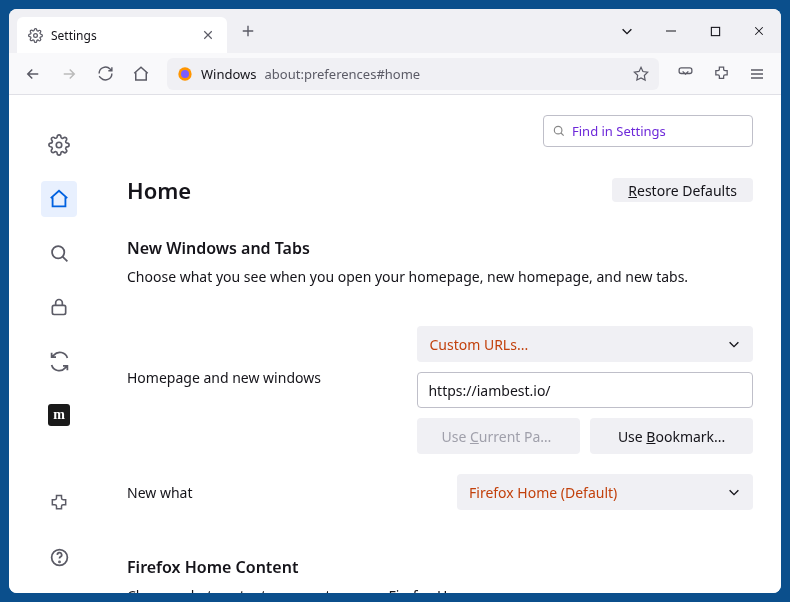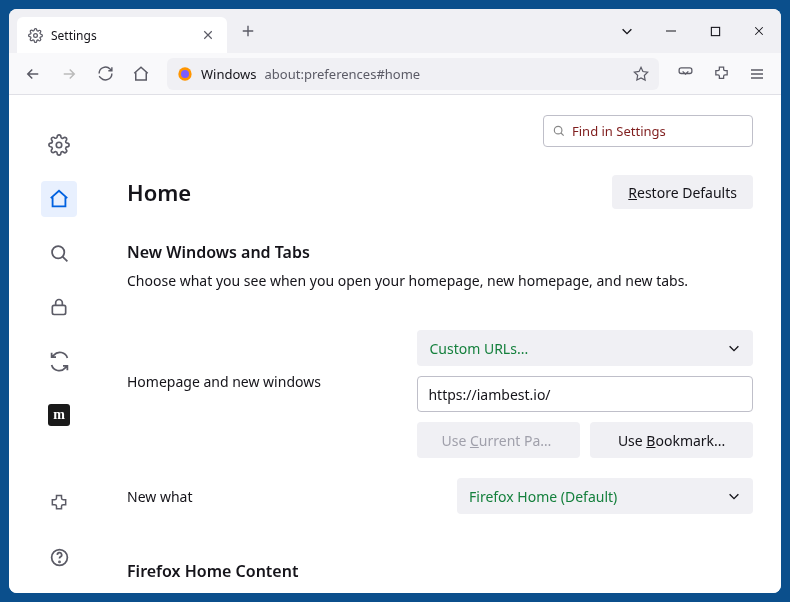--- a/index.html
+++ b/index.html
@@ -34,32 +34,32 @@
 
 .content { flex: 1; display: flex; background: #fff; position: relative; z-index: 1; overflow: hidden; }
 .sidebar { width: 100px; display: flex; flex-direction: column; align-items: center; padding-top: 32px; gap: 18px; }
 .side-item { width: 36px; height: 36px; display: flex; align-items: center; justify-content: center; border-radius: 4px; color: #5b5b66; }
 .side-item.active { color: #0061e0; background: #e8f0fe; }
 .side-m { width: 22px; height: 22px; background: #1a1a1a; color: #fff; font-weight: bold; font-size: 14px; display: flex; align-items: center; justify-content: center; border-radius: 3px; font-family: serif; }
 .sidebar-spacer { flex: 1; }
 
 .main { flex: 1; padding: 20px 28px 0 18px; overflow: hidden; }
 .search-row { display: flex; justify-content: flex-end; }
-.search-box { width: 210px; height: 32px; border: 1px solid #bfbfc9; border-radius: 4px; display: flex; align-items: center; padding: 0 8px; gap: 6px; color: #7f1d1d; font-size: 13px; }
+.search-box { width: 210px; height: 32px; border: 1px solid #bfbfc9; border-radius: 4px; display: flex; align-items: center; padding: 0 8px; gap: 6px; color: #6d28d9; font-size: 13px; }
 .head-row { display: flex; align-items: center; margin-top: 28px; }
 .page-title { font-size: 22px; font-weight: 600; color: #15141a; }
-.restore-btn { margin-left: auto; height: 34px; padding: 0 16px; background: #f0f0f4; border: none; border-radius: 4px; font-size: 14px; color: #15141a; }
+.restore-btn { margin-left: auto; height: 24px; padding: 0 16px; background: #f0f0f4; border: none; border-radius: 4px; font-size: 14px; color: #15141a; }
 .restore-btn u { text-decoration: underline; }
 .section-title { font-size: 16px; font-weight: 600; color: #15141a; margin-top: 32px; }
 .section-desc { font-size: 14px; color: #15141a; margin-top: 8px; }
 
 .form-row { display: flex; align-items: flex-start; margin-top: 40px; }
 .form-label { width: 330px; font-size: 14px; color: #15141a; padding-top: 42px; }
 .form-ctrl { flex: 1; display: flex; flex-direction: column; gap: 10px; }
-.select-box { height: 36px; background: #f0f0f4; border-radius: 4px; display: flex; align-items: center; padding: 0 12px; font-size: 14px; color: #15803d; position: relative; }
+.select-box { height: 36px; background: #f0f0f4; border-radius: 4px; display: flex; align-items: center; padding: 0 12px; font-size: 14px; color: #c2410c; position: relative; }
 .select-box .chev { margin-left: auto; }
 .text-input { height: 36px; border: 1px solid #bfbfc9; border-radius: 4px; padding: 0 10px; font-size: 14px; color: #15141a; }
 .btn-row { display: flex; gap: 10px; }
 .btn { flex: 1; height: 36px; background: #f0f0f4; border: none; border-radius: 4px; font-size: 14px; color: #15141a; white-space: nowrap; overflow: hidden; text-overflow: ellipsis; padding: 0 24px; }
 .btn.disabled { color: #a0a0ab; }
 
 .form-row2 { display: flex; align-items: center; margin-top: 20px; }
 .form-label2 { width: 330px; font-size: 14px; color: #15141a; }
 
 .section-title2 { font-size: 16px; font-weight: 600; color: #15141a; margin-top: 46px; }

